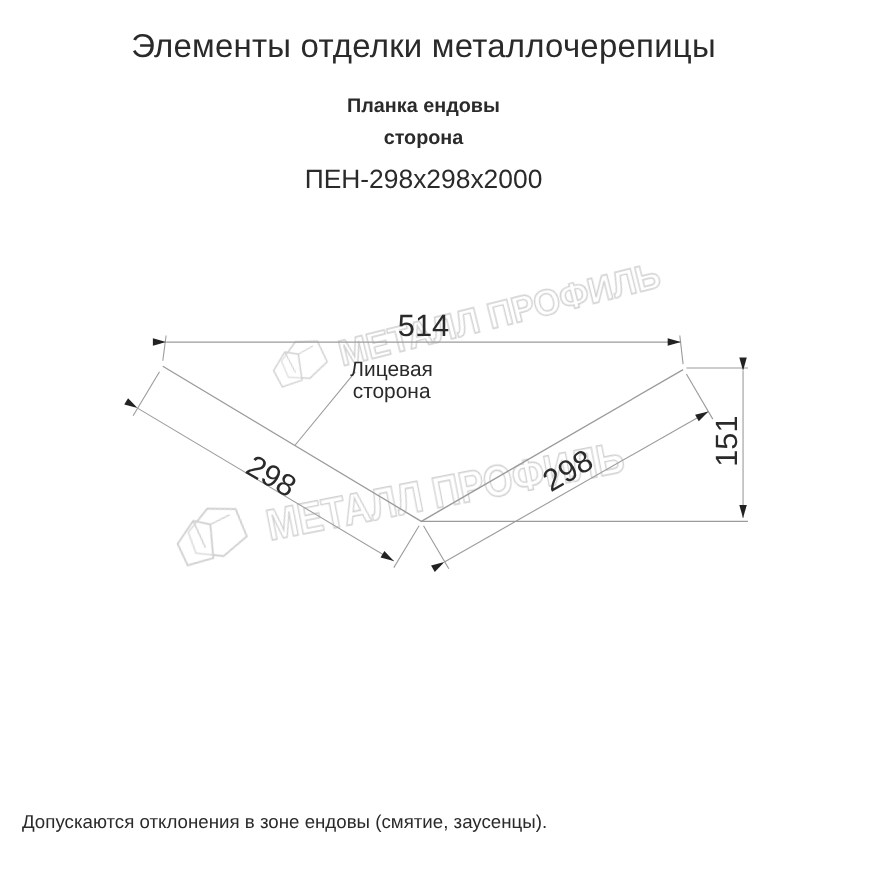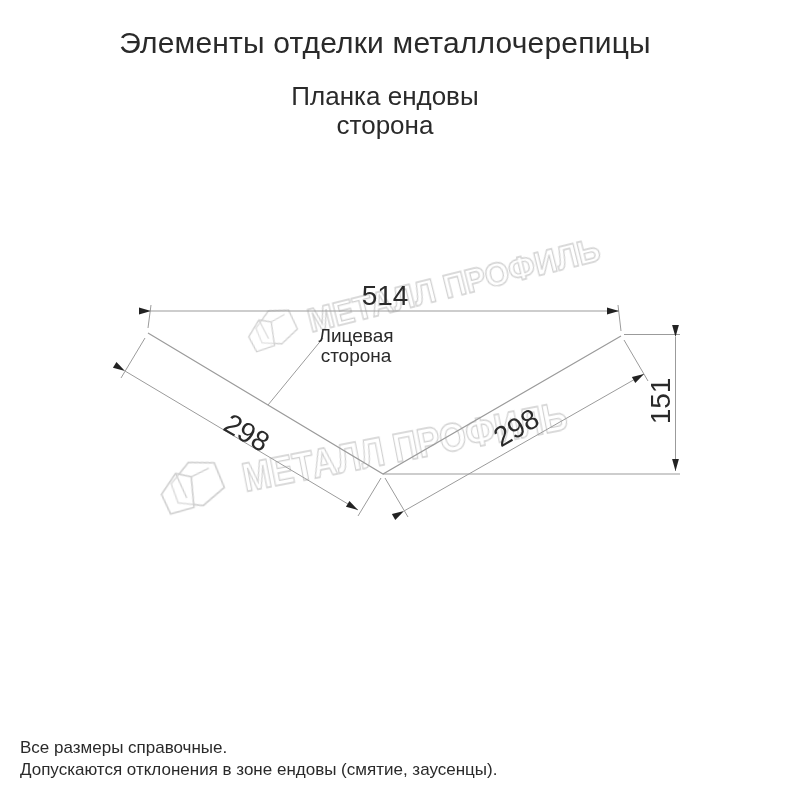--- a/index.html
+++ b/index.html
@@ -8,21 +8,21 @@
     --arrow:#222222;
     --watermark:#c5c5c5;
   }
   html,body{margin:0;padding:0;background:#ffffff;}
   .page{
     position:relative;width:800px;height:800px;background:#fff;overflow:hidden;
     font-family:"Liberation Sans", sans-serif;color:var(--ink);padding-left:24px;
   }
   .header{position:absolute;left:0;top:0;width:770px;text-align:center;}
   .title{margin-top:26px;font-size:30px;font-weight:400;letter-spacing:0.2px;color:var(--ink);}
-  .sub{margin-top:22px;font-size:26px;line-height:29px;font-weight:400;color:var(--ink);}
+  .sub{margin-top:22px;font-size:18px;line-height:29px;font-weight:700;color:var(--ink);}
   .code{margin-top:10px;font-size:24px;font-weight:400;color:var(--ink);}
   .diagram-svg{position:absolute;left:0;top:0;}
   .footer{position:absolute;left:20px;top:737px;font-size:17px;line-height:22px;color:var(--ink);}
   
   .profile{fill:none;stroke:var(--line);stroke-width:1.2;}
   .ext{stroke:var(--line);stroke-width:1;fill:none;}
   .dim{stroke:var(--line);stroke-width:1;fill:none;}
   .leader{stroke:var(--line);stroke-width:1;fill:none;}
   .dim-text{fill:var(--ink);font-size:28px;font-family:"Liberation Sans",sans-serif;}
   .label-text{fill:var(--ink);font-size:19px;font-family:"Liberation Sans",sans-serif;}
@@ -38,20 +38,21 @@
 <body>
 
 <div class="page">
 
   <div class="header">
     <div class="title">Элементы отделки металлочерепицы</div>
     <div class="sub">
       <div>Планка ендовы</div>
       <div>сторона</div>
     </div>
+    <div class="code">ПЕН-298х298х2000</div>
   </div>
 
   <svg class="diagram-svg" width="800" height="800" viewBox="0 0 800 800">
     <defs>
       <marker id="arr" markerUnits="userSpaceOnUse" markerWidth="14" markerHeight="10" refX="13" refY="5" orient="auto">
         <path d="M13,5 L1,1.6 L1,8.4 Z" fill="#222222"></path>
       </marker>
       <g id="mp-logo">
         <path class="wm-logo" d="M14,24 L34,7 L58,12 L63,37 L40,50 L17,43 Z"></path>
         <path class="wm-logo" d="M3,32 L20,15 L34,21 L31,50 L8,52 Z"></path>
@@ -98,17 +99,16 @@
     <text class="dim-text" x="521" y="436" text-anchor="middle" transform="rotate(-30 521 436)">298</text>
     <text class="dim-text" x="670" y="401" text-anchor="middle" transform="rotate(-90 670 401)">151</text>
 
     <g>
       <text class="label-text" x="356" y="342" text-anchor="middle">Лицевая</text>
       <text class="label-text" x="356" y="362" text-anchor="middle">сторона</text>
     </g>
   </svg>
 
   <div class="footer">
-    <div>Все размеры справочные.</div>
     <div>Допускаются отклонения в зоне ендовы (смятие, заусенцы).</div>
   </div>
 
 </div>
 
 </body></html>

